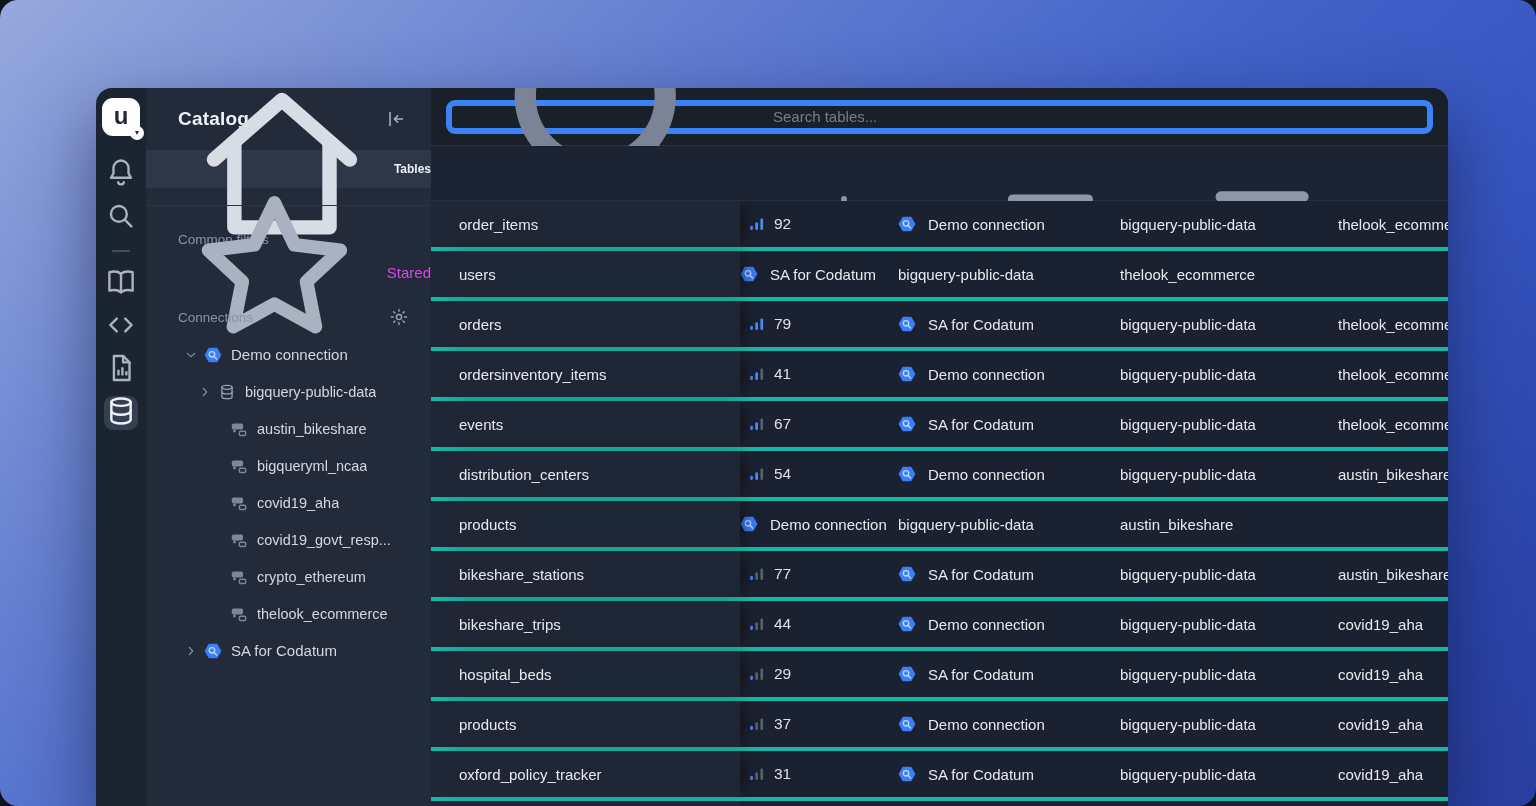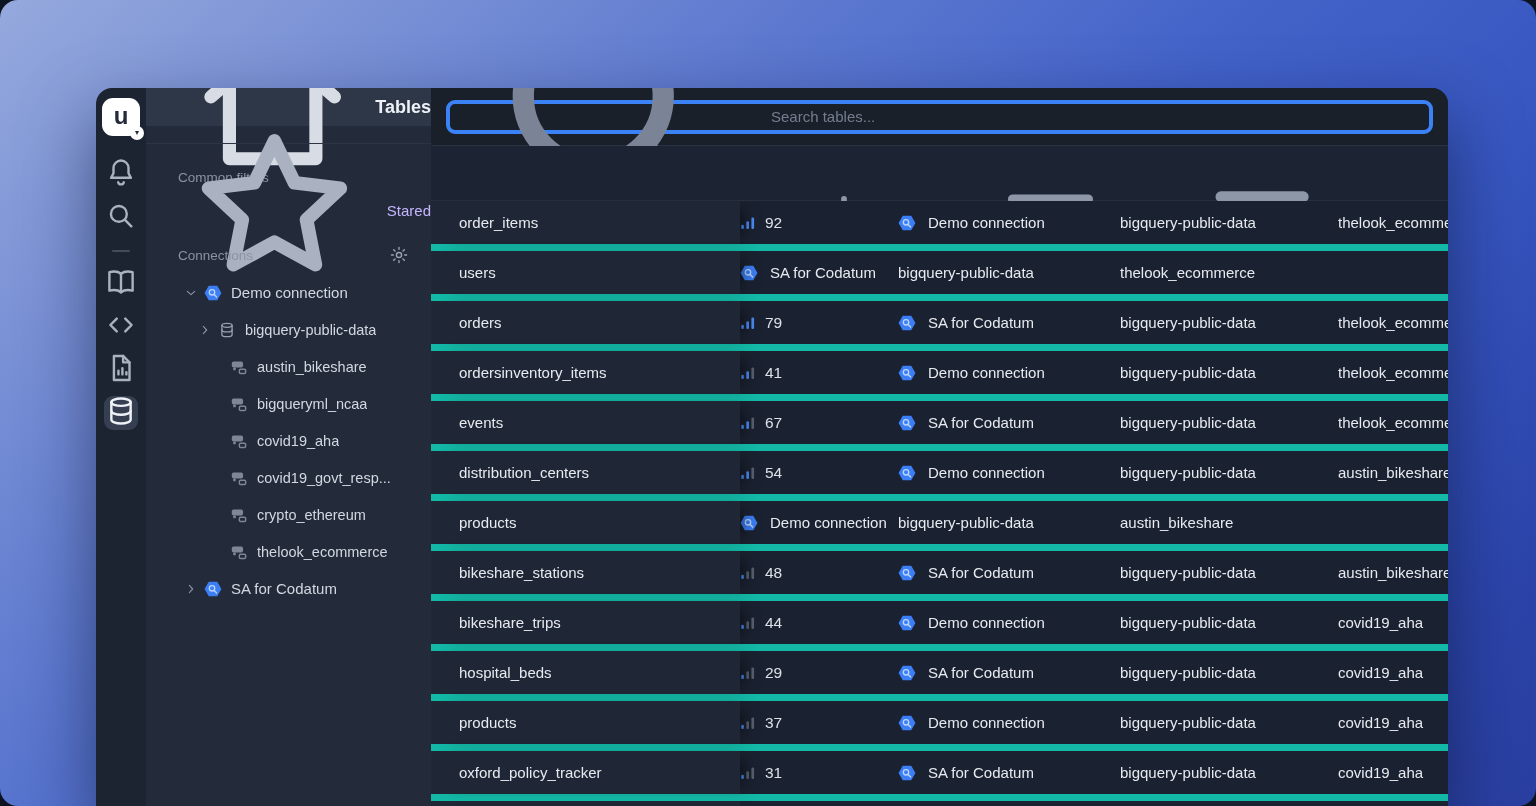--- a/index.html
+++ b/index.html
@@ -21,59 +21,59 @@
   .rail-btn { width:34px; height:34px; margin-bottom:9px; border-radius:9px; display:flex; align-items:center; justify-content:center; color:#aab2c1; cursor:pointer; }
   .rail-btn svg { width:20px; height:20px; }
   .rail-btn.active { background:#363f51; color:#eef1f6; }
   .rail-div { width:18px; height:2px; background:#434c5d; border-radius:2px; margin:6px 0 15px; }
   
   .panel { width:285px; background:#232b3a; flex:none; display:flex; flex-direction:column; color:#d4dae3; }
   .panel-header { height:62px; display:flex; align-items:center; justify-content:space-between; padding:0 24px 0 32px; flex:none; }
   .panel-title { font-size:19px; font-weight:700; color:#f0f2f6; letter-spacing:.2px; }
   .collapse-btn { color:#aab2c1; width:22px; height:22px; display:flex; align-items:center; justify-content:center; cursor:pointer; }
   .collapse-btn svg { width:17px; height:17px; }
-  .nav-item { height:38px; display:flex; align-items:center; gap:10px; padding-left:34px; font-size:18px; color:#ccd2dd; cursor:pointer; }
+  .nav-item { height:38px; display:flex; align-items:center; gap:10px; padding-left:34px; font-size:12px; color:#ccd2dd; cursor:pointer; }
   .nav-item svg { width:18px; height:18px; color:#aab2c1; flex:none; }
   .nav-item.active { background:#2e3747; color:#eef1f6; font-weight:700; }
   .nav-item.active svg { color:#d7dce5; }
   .panel-sep { height:1px; background:#2d3545; margin:17px 0 18px; }
   .panel-label-row { display:flex; align-items:center; justify-content:space-between; padding:0 22px 0 32px; height:30px; }
   .panel-label { font-size:13.5px; color:#8a93a3; }
   .gear-btn { color:#9aa2b2; width:20px; height:20px; cursor:pointer; }
   .gear-btn svg { width:17px; height:17px; }
-  .filter-item { height:36px; display:flex; align-items:center; gap:16px; padding-left:32px; font-size:15px; color:#c4b5fd; cursor:pointer; }
+  .filter-item { height:36px; display:flex; align-items:center; gap:16px; padding-left:32px; font-size:15px; color:#d946ef; cursor:pointer; }
   .filter-item svg { width:18px; height:18px; color:#aab2c1; }
   .tree { margin-top:4px; }
   .tree-item { height:37px; display:flex; align-items:center; cursor:pointer; }
   .tree-item .chev { width:16px; height:16px; color:#8a93a3; flex:none; margin-right:5px; display:flex; align-items:center; justify-content:center; }
   .tree-item .chev svg { width:14px; height:14px; }
   .tree-item .node { width:18px; height:18px; flex:none; margin-right:9px; display:flex; align-items:center; justify-content:center; }
   .tree-item .node.db { color:#9aa2b2; }
   .tree-item .node.schema { color:#7e8796; }
   .tree-item .node svg { width:18px; height:18px; }
   .tree-label { font-size:14.5px; color:#d2d8e2; white-space:nowrap; overflow:hidden; max-width:172px; }
   .tree-item.depth0 .tree-label { font-size:15px; }
   
   .main { flex:1; min-width:0; background:#1a2130; display:flex; flex-direction:column; }
   .search-strip { height:58px; flex:none; background:#192029; border-bottom:1px solid #2a3242; display:flex; align-items:center; padding:0 15px; }
-  .search-box { flex:1; height:34px; border:4px solid #3b82f6; border-radius:9px; display:flex; align-items:center; padding:0 12px; gap:9px; color:#7b8496; }
+  .search-box { flex:1; height:34px; border:6px solid #3b82f6; border-radius:9px; display:flex; align-items:center; padding:0 12px; gap:9px; color:#7b8496; }
   .search-box svg { width:16px; height:16px; flex:none; }
   .search-box input { flex:1; background:transparent; border:none; outline:none; font-size:15px; color:#e7eaef; font-family:inherit; }
   .search-box input::placeholder { color:#747e8f; }
   .grid-cols { display:grid; grid-template-columns:309px 158px 222px 218px minmax(0,1fr); }
   .thead { height:55px; flex:none; background:#1c2332; border-bottom:1px solid #272f3f; align-items:center; color:#99a1b0; font-size:13.5px; }
   .th { display:flex; align-items:center; gap:8px; }
   .th.name { padding-left:31px; }
   .th.pop { padding-left:9px; }
   .th svg { width:15px; height:15px; color:#8e97a7; }
   .tbody { flex:1; overflow:hidden; }
-  .row { height:50px; background:#1a2130; border-bottom:7px solid #14b8a6; align-items:stretch; font-size:15px; color:#e7eaef; cursor:pointer; }
+  .row { height:50px; background:#1a2130; border-bottom:4px solid #14b8a6; align-items:stretch; font-size:15px; color:#e7eaef; cursor:pointer; }
   .cell { display:flex; align-items:center; white-space:nowrap; overflow:hidden; }
   .cell.name { background:#1f2736; gap:11px; padding-left:17px; position:relative; z-index:2; box-shadow:12px 0 16px -9px rgba(0,0,0,.55); }
-  .cell.pop { padding-left:0; gap:9px; color:#dde1e8; font-size:15.5px; }
+  .cell.pop { padding-left:9px; gap:9px; color:#dde1e8; font-size:15.5px; }
   .cell.pop svg { width:16px; height:16px; }
   .cell.conn { gap:12px; }
   .row.peek { height:6px; border-bottom:none; }
   .row.peek .cell.name { box-shadow:12px 0 16px -9px rgba(0,0,0,.55); }
 </style>
 </head>
 <body>
 
 <div class="screen">
   <div class="app-card">
@@ -118,20 +118,30 @@
       <div class="rail-btn active">
           <span class="icon-slot"><svg viewBox="0 0 24 24" fill="none" stroke="currentColor" stroke-width="1.7" stroke-linecap="round" stroke-linejoin="round" style="width:100%;height:100%">
               <ellipse cx="12" cy="5.8" rx="6.8" ry="2.6"></ellipse>
               <path d="M5.2 5.8v12.4c0 1.4 3 2.6 6.8 2.6s6.8-1.2 6.8-2.6V5.8"></path>
               <path d="M5.2 12c0 1.4 3 2.6 6.8 2.6s6.8-1.2 6.8-2.6"></path>
             </svg></span>
         </div>
     </aside>
 
     <nav class="panel">
+      <div class="panel-header">
+        <span class="panel-title">Catalog</span>
+        <span class="collapse-btn icon-slot">
+            <svg viewBox="0 0 24 24" fill="none" stroke="currentColor" stroke-width="1.7" stroke-linecap="round" stroke-linejoin="round" style="width:100%;height:100%">
+              <path d="M5.5 5v14"></path>
+              <path d="M19 12h-8.5"></path>
+              <path d="m13.8 8.5-3.5 3.5 3.5 3.5"></path>
+            </svg>
+          </span>
+      </div>
 
       <div class="nav-item active">
         <span class="icon-slot"><svg viewBox="0 0 24 24" fill="none" stroke="currentColor" stroke-width="1.7" stroke-linecap="round" stroke-linejoin="round" style="width:100%;height:100%">
               <path d="m4 11 8-7 8 7"></path>
               <path d="M6.4 9.2V19h11.2V9.2"></path>
             </svg></span>
         <span>Tables</span>
       </div>
 
       <div class="panel-sep"></div>
@@ -511,21 +521,21 @@
       <span>bikeshare_stations</span>
     </div>
     <div class="cell pop">
       <span class="barslot">
                 <svg viewBox="0 0 16 16" style="width:16px;height:16px;display:block">
     <rect x="1.2" y="9.8" width="2.7" height="4.2" rx="1.2" fill="#4c8bf5"></rect>
     <rect x="6.3" y="6.2" width="2.7" height="7.8" rx="1.2" fill="#58616f"></rect>
     <rect x="11.4" y="2.4" width="2.7" height="11.6" rx="1.2" fill="#58616f"></rect>
                 </svg>
               </span>
-      <span>48</span>
+      <span>77</span>
     </div>
     <div class="cell conn">
       <span class="hexslot">
                 <span style="width:18px;height:18px;display:block"><svg viewBox="0 0 20 20" style="width:100%;height:100%">
                     <polygon points="5.3,1.9 14.7,1.9 19.4,10 14.7,18.1 5.3,18.1 0.6,10" fill="#3b7ef6"></polygon>
                     <circle cx="8.9" cy="9.2" r="3" fill="none" stroke="#bcd6ff" stroke-width="1.5"></circle>
                     <path d="M11.2 11.6 14 14.4" stroke="#bcd6ff" stroke-width="1.6" stroke-linecap="round"></path>
                   </svg></span>
               </span>
       <span>SA for Codatum</span>

